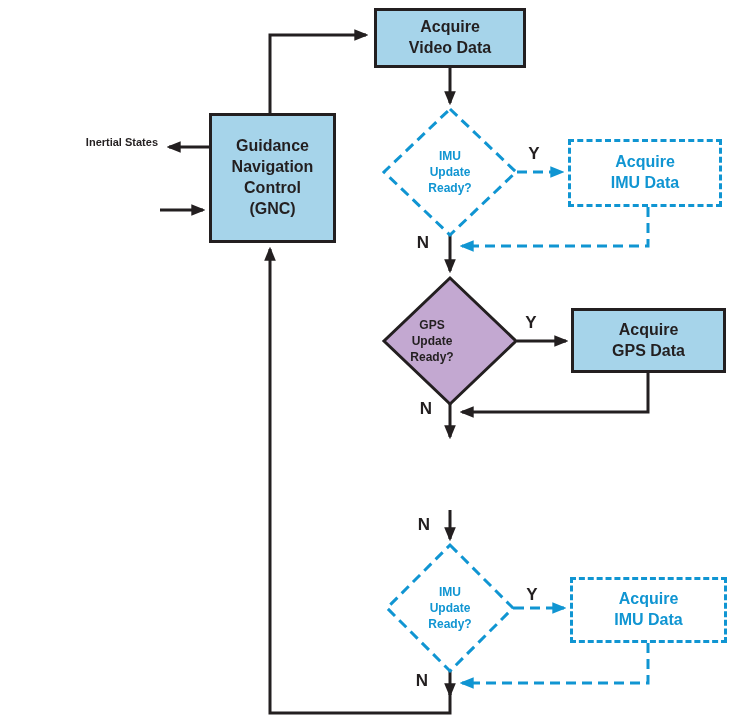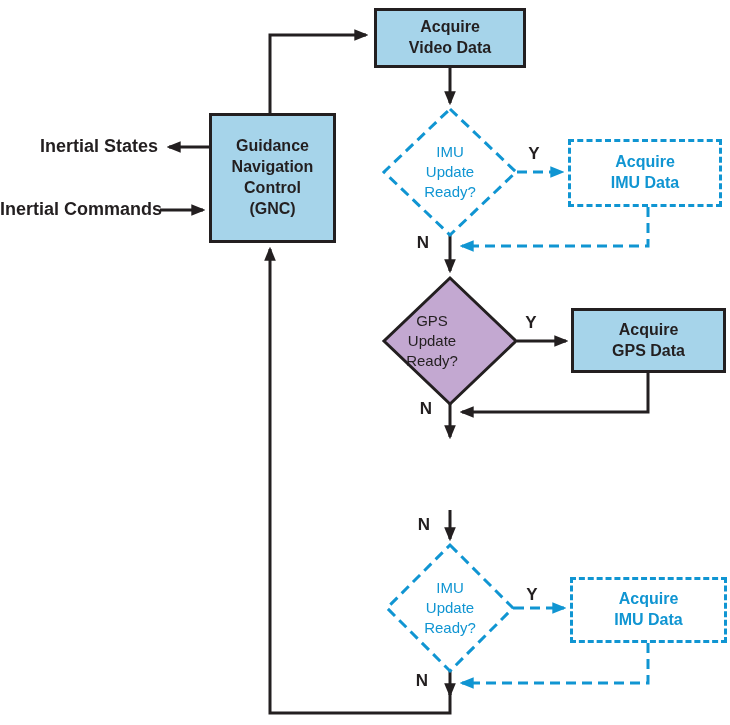--- a/index.html
+++ b/index.html
@@ -22,31 +22,31 @@
     display:flex;align-items:center;justify-content:center;
     text-align:center;font-weight:bold;font-size:16px;line-height:1.3;
     white-space:pre-line;
   }
   .box.dashed{
     border:3px dashed var(--line-blue,#1095d2);
     background:#ffffff; color:var(--line-blue,#1095d2);
   }
   .dlabel{
     position:absolute;display:flex;align-items:center;justify-content:center;
-    text-align:center;font-weight:normal;font-size:15px;line-height:1.35;
+    text-align:center;font-weight:bold;font-size:12px;line-height:1.35;
     color:var(--line-black,#231f20); white-space:pre-line;
   }
   .dlabel.blue{color:var(--line-blue,#1095d2);}
   .branch{
     position:absolute;width:22px;text-align:center;
     font-weight:bold;font-size:17px;color:var(--line-black,#231f20);
   }
   .io{
     position:absolute;left:0;width:158px;text-align:right;
-    font-weight:bold;font-size:18px;color:var(--line-black,#231f20);
+    font-weight:bold;font-size:11px;color:var(--line-black,#231f20);
     white-space:nowrap;
   }
 </style>
 </head>
 <body>
 
 <div class="canvas">
 
   <svg class="layer" width="730" height="725" viewBox="0 0 730 725">
     <defs>
@@ -110,15 +110,14 @@
 
   <div class="branch" style="left:523px;top:144px;">Y</div>
   <div class="branch" style="left:412px;top:233px;">N</div>
   <div class="branch" style="left:520px;top:313px;">Y</div>
   <div class="branch" style="left:415px;top:399px;">N</div>
   <div class="branch" style="left:413px;top:515px;">N</div>
   <div class="branch" style="left:521px;top:585px;">Y</div>
   <div class="branch" style="left:411px;top:671px;">N</div>
 
   <div class="io" style="top:136px;">Inertial States</div>
-  <div class="io" style="top:199px;">Inertial Commands</div>
 
 </div>
 
 </body></html>

